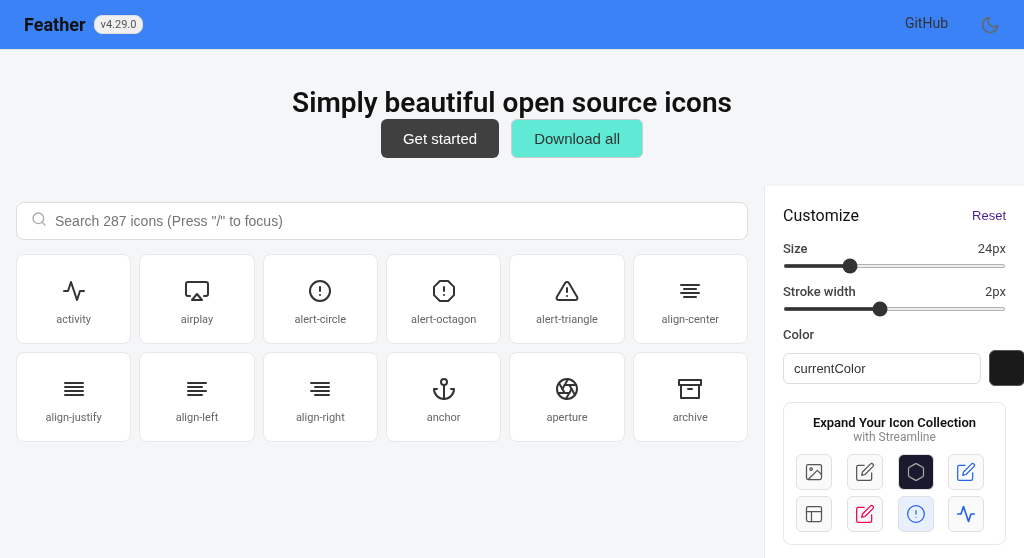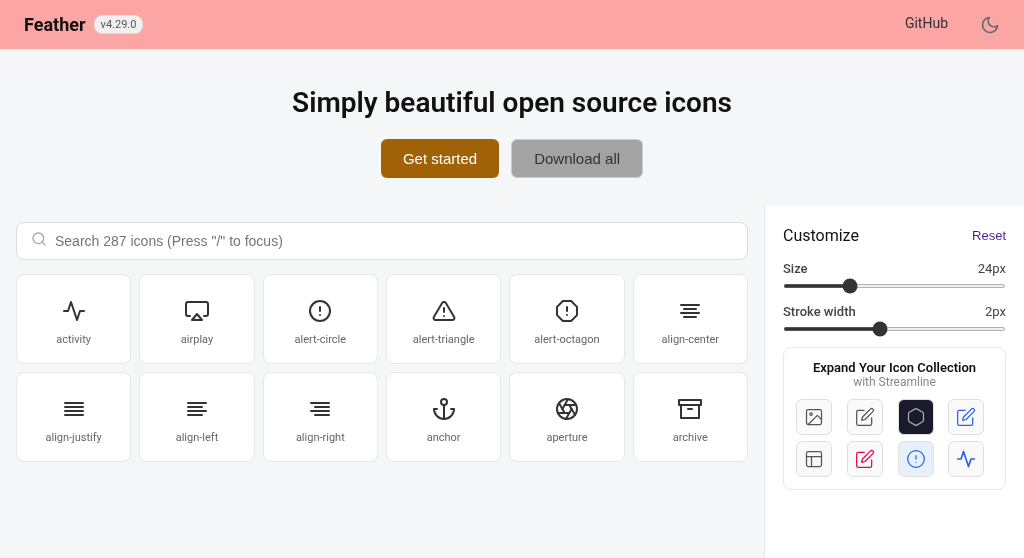--- a/index.html
+++ b/index.html
@@ -10,21 +10,21 @@
       min-height: 558px;
       overflow: hidden;
     }
 
     
     .header {
       display: flex;
       align-items: center;
       justify-content: space-between;
       padding: 14px 24px;
-      background: #fca5a5;
+      background: #3b82f6;
       border-bottom: 1px solid #e8e8e8;
     }
     .header-left {
       display: flex;
       align-items: center;
       gap: 8px;
     }
     .logo {
       font-weight: 700;
       font-size: 18px;
@@ -58,39 +58,38 @@
 
     
     .hero {
       text-align: center;
       padding: 36px 24px 28px;
     }
     .hero-title {
       font-size: 28px;
       font-weight: 600;
       color: #111;
-      margin-bottom: 20px;
     }
     .hero-buttons {
       display: flex;
       justify-content: center;
       gap: 12px;
     }
     .btn-primary {
-      background: #a16207;
+      background: #404040;
       color: #fff;
       border: none;
       border-radius: 6px;
       padding: 10px 22px;
       font-size: 15px;
       font-weight: 500;
       cursor: pointer;
     }
     .btn-secondary {
-      background: #a3a3a3;
+      background: #5eead4;
       color: #333;
       border: 1px solid #ccc;
       border-radius: 6px;
       padding: 10px 22px;
       font-size: 15px;
       font-weight: 500;
       cursor: pointer;
     }
 
     
@@ -339,34 +338,34 @@
         <svg viewBox="0 0 24 24">
             <circle cx="12" cy="12" r="10"></circle>
             <line x1="12" y1="8" x2="12" y2="12"></line>
             <line x1="12" y1="16" x2="12.01" y2="16"></line>
           </svg>
         <span class="icon-label">alert-circle</span>
       </div>
 
       <div class="icon-card">
         <svg viewBox="0 0 24 24">
+            <polygon points="7.86 2 16.14 2 22 7.86 22 16.14 16.14 22 7.86 22 2 16.14 2 7.86 7.86 2"></polygon>
+            <line x1="12" y1="8" x2="12" y2="12"></line>
+            <line x1="12" y1="16" x2="12.01" y2="16"></line>
+          </svg>
+        <span class="icon-label">alert-octagon</span>
+      </div>
+
+      <div class="icon-card">
+        <svg viewBox="0 0 24 24">
             <path d="M10.29 3.86L1.82 18a2 2 0 0 0 1.71 3h16.94a2 2 0 0 0 1.71-3L13.71 3.86a2 2 0 0 0-3.42 0z"></path>
             <line x1="12" y1="9" x2="12" y2="13"></line>
             <line x1="12" y1="17" x2="12.01" y2="17"></line>
           </svg>
         <span class="icon-label">alert-triangle</span>
-      </div>
-
-      <div class="icon-card">
-        <svg viewBox="0 0 24 24">
-            <polygon points="7.86 2 16.14 2 22 7.86 22 16.14 16.14 22 7.86 22 2 16.14 2 7.86 7.86 2"></polygon>
-            <line x1="12" y1="8" x2="12" y2="12"></line>
-            <line x1="12" y1="16" x2="12.01" y2="16"></line>
-          </svg>
-        <span class="icon-label">alert-octagon</span>
       </div>
 
       <div class="icon-card">
         <svg viewBox="0 0 24 24">
             <line x1="18" y1="10" x2="6" y2="10"></line>
             <line x1="21" y1="6" x2="3" y2="6"></line>
             <line x1="21" y1="14" x2="3" y2="14"></line>
             <line x1="18" y1="18" x2="6" y2="18"></line>
           </svg>
         <span class="icon-label">align-center</span>
@@ -451,20 +450,29 @@
     </div>
 
     <div class="control-group">
       <div class="control-label-row">
         <span class="control-label">Stroke width</span>
         <span class="control-value">2px</span>
       </div>
       <input type="range" min="0.5" max="4" step="0.5" value="2" style="">
     </div>
 
+    <div class="control-group">
+      <div class="control-label-row">
+        <span class="control-label">Color</span>
+      </div>
+      <div class="color-row">
+        <input type="text" class="color-input" value="currentColor" style="">
+        <div class="color-swatch"></div>
+      </div>
+    </div>
 
     <div class="streamline-box">
       <div class="streamline-title">Expand Your Icon Collection</div>
       <div class="streamline-sub">with Streamline</div>
       <div class="streamline-icons">
         <div class="sl-icon">
           <svg width="20" height="20" viewBox="0 0 24 24" fill="none" stroke="#555" stroke-width="1.5" stroke-linecap="round" stroke-linejoin="round">
               <rect x="3" y="3" width="18" height="18" rx="2"></rect>
               <circle cx="8.5" cy="8.5" r="1.5"></circle>
               <polyline points="21 15 16 10 5 21"></polyline>

